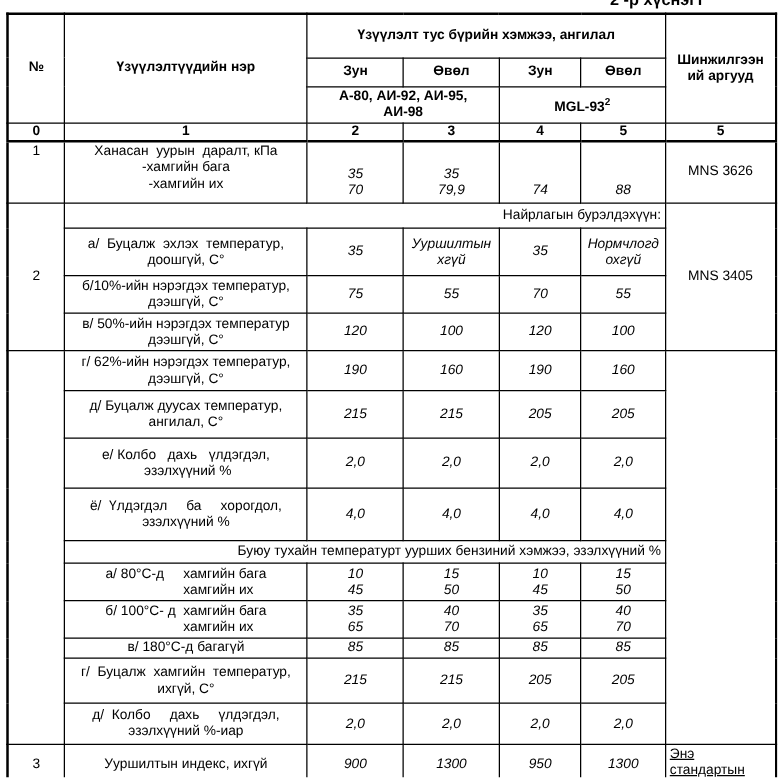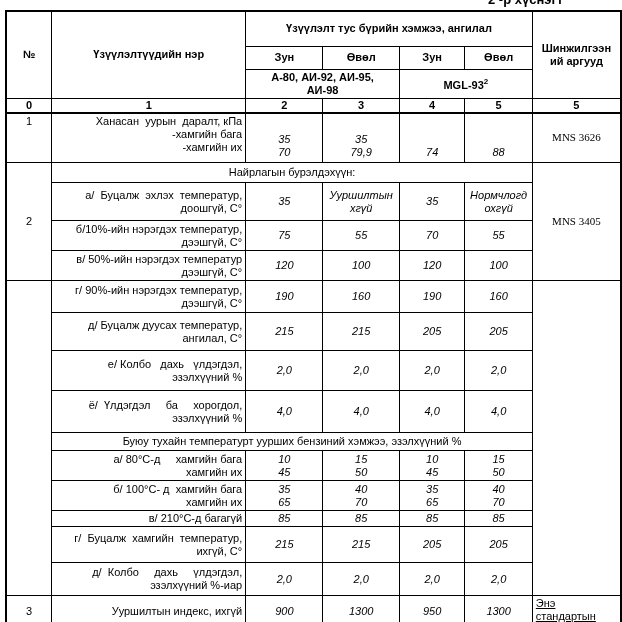--- a/index.html
+++ b/index.html
@@ -7,28 +7,28 @@
         font-family:"Liberation Sans", sans-serif;color:#000;}
   .corner-note{position:absolute;top:0;left:488px;width:130px;height:9px;overflow:hidden;}
   .corner-note span{display:block;margin-top:-8px;font-size:13px;font-weight:bold;white-space:nowrap;}
   table.spec{border-collapse:collapse;table-layout:fixed;position:absolute;left:5px;top:10px;
              border:2px solid #000;}
   td,th{border:1px solid #000;font-size:11px;line-height:13px;padding:1px 3px;
         overflow:hidden;color:#000;}
   th{font-weight:bold;text-align:center;vertical-align:middle;padding:1px 16px;}
   th.method-hdr{word-break:break-all;padding:1px 7px;}
   td.numcol{text-align:center;vertical-align:middle;}
-  td.name{text-align:right;vertical-align:middle;white-space:pre-wrap;}
+  td.name{text-align:center;vertical-align:middle;white-space:pre-wrap;}
   td.name-top{vertical-align:top;}
   td.val{text-align:center;vertical-align:middle;white-space:pre-line;word-break:break-all;font-style:italic;}
   td.val-bottom{vertical-align:bottom;padding-bottom:3px;}
-  td.method{text-align:center;vertical-align:middle;white-space:pre-line;font-family:Liberation Serif, serif;}
+  td.method{text-align:center;vertical-align:middle;white-space:pre-line;}
   td.method-left{text-align:left;vertical-align:top;white-space:pre-line;text-decoration:underline;}
   tr.idx-row td{font-weight:bold;text-align:center;border-bottom:2px solid #000;padding:0 2px;}
-  td.spanrow{text-align:center;vertical-align:middle;white-space:nowrap;}
+  td.spanrow{text-align:right;vertical-align:middle;white-space:nowrap;}
   sup{font-size:8px;}
 </style>
 </head>
 <body>
 
 <div class="page">
 
   <div class="corner-note">
     <span>2 -р хүснэгт</span>
   </div>
@@ -112,21 +112,21 @@
       <td class="name">в/ 50%-ийн нэрэгдэх температур
 дээшгүй, С°</td>
       <td class="val">120</td>
       <td class="val">100</td>
       <td class="val">120</td>
       <td class="val">100</td>
     </tr>
 
     <tr style="height:32px">
       <td class="numcol" rowspan="10"></td>
-      <td class="name">г/ 90%-ийн нэрэгдэх температур,
+      <td class="name">г/ 62%-ийн нэрэгдэх температур,
 дээшгүй, С°</td>
       <td class="val">190</td>
       <td class="val">160</td>
       <td class="val">190</td>
       <td class="val">160</td>
       <td class="method" rowspan="10"></td>
     </tr>
     <tr style="height:38px">
       <td class="name">д/ Буцалж дуусах температур,
 ангилал, С°</td>
@@ -172,21 +172,21 @@
       <td class="val">35
 65</td>
       <td class="val">40
 70</td>
       <td class="val">35
 65</td>
       <td class="val">40
 70</td>
     </tr>
     <tr style="height:16px">
-      <td class="name">в/ 210°С-д багагүй</td>
+      <td class="name">в/ 180°С-д багагүй</td>
       <td class="val">85</td>
       <td class="val">85</td>
       <td class="val">85</td>
       <td class="val">85</td>
     </tr>
     <tr style="height:36px">
       <td class="name">г/  Буцалж  хамгийн  температур,
 ихгүй, С°</td>
       <td class="val">215</td>
       <td class="val">215</td>

